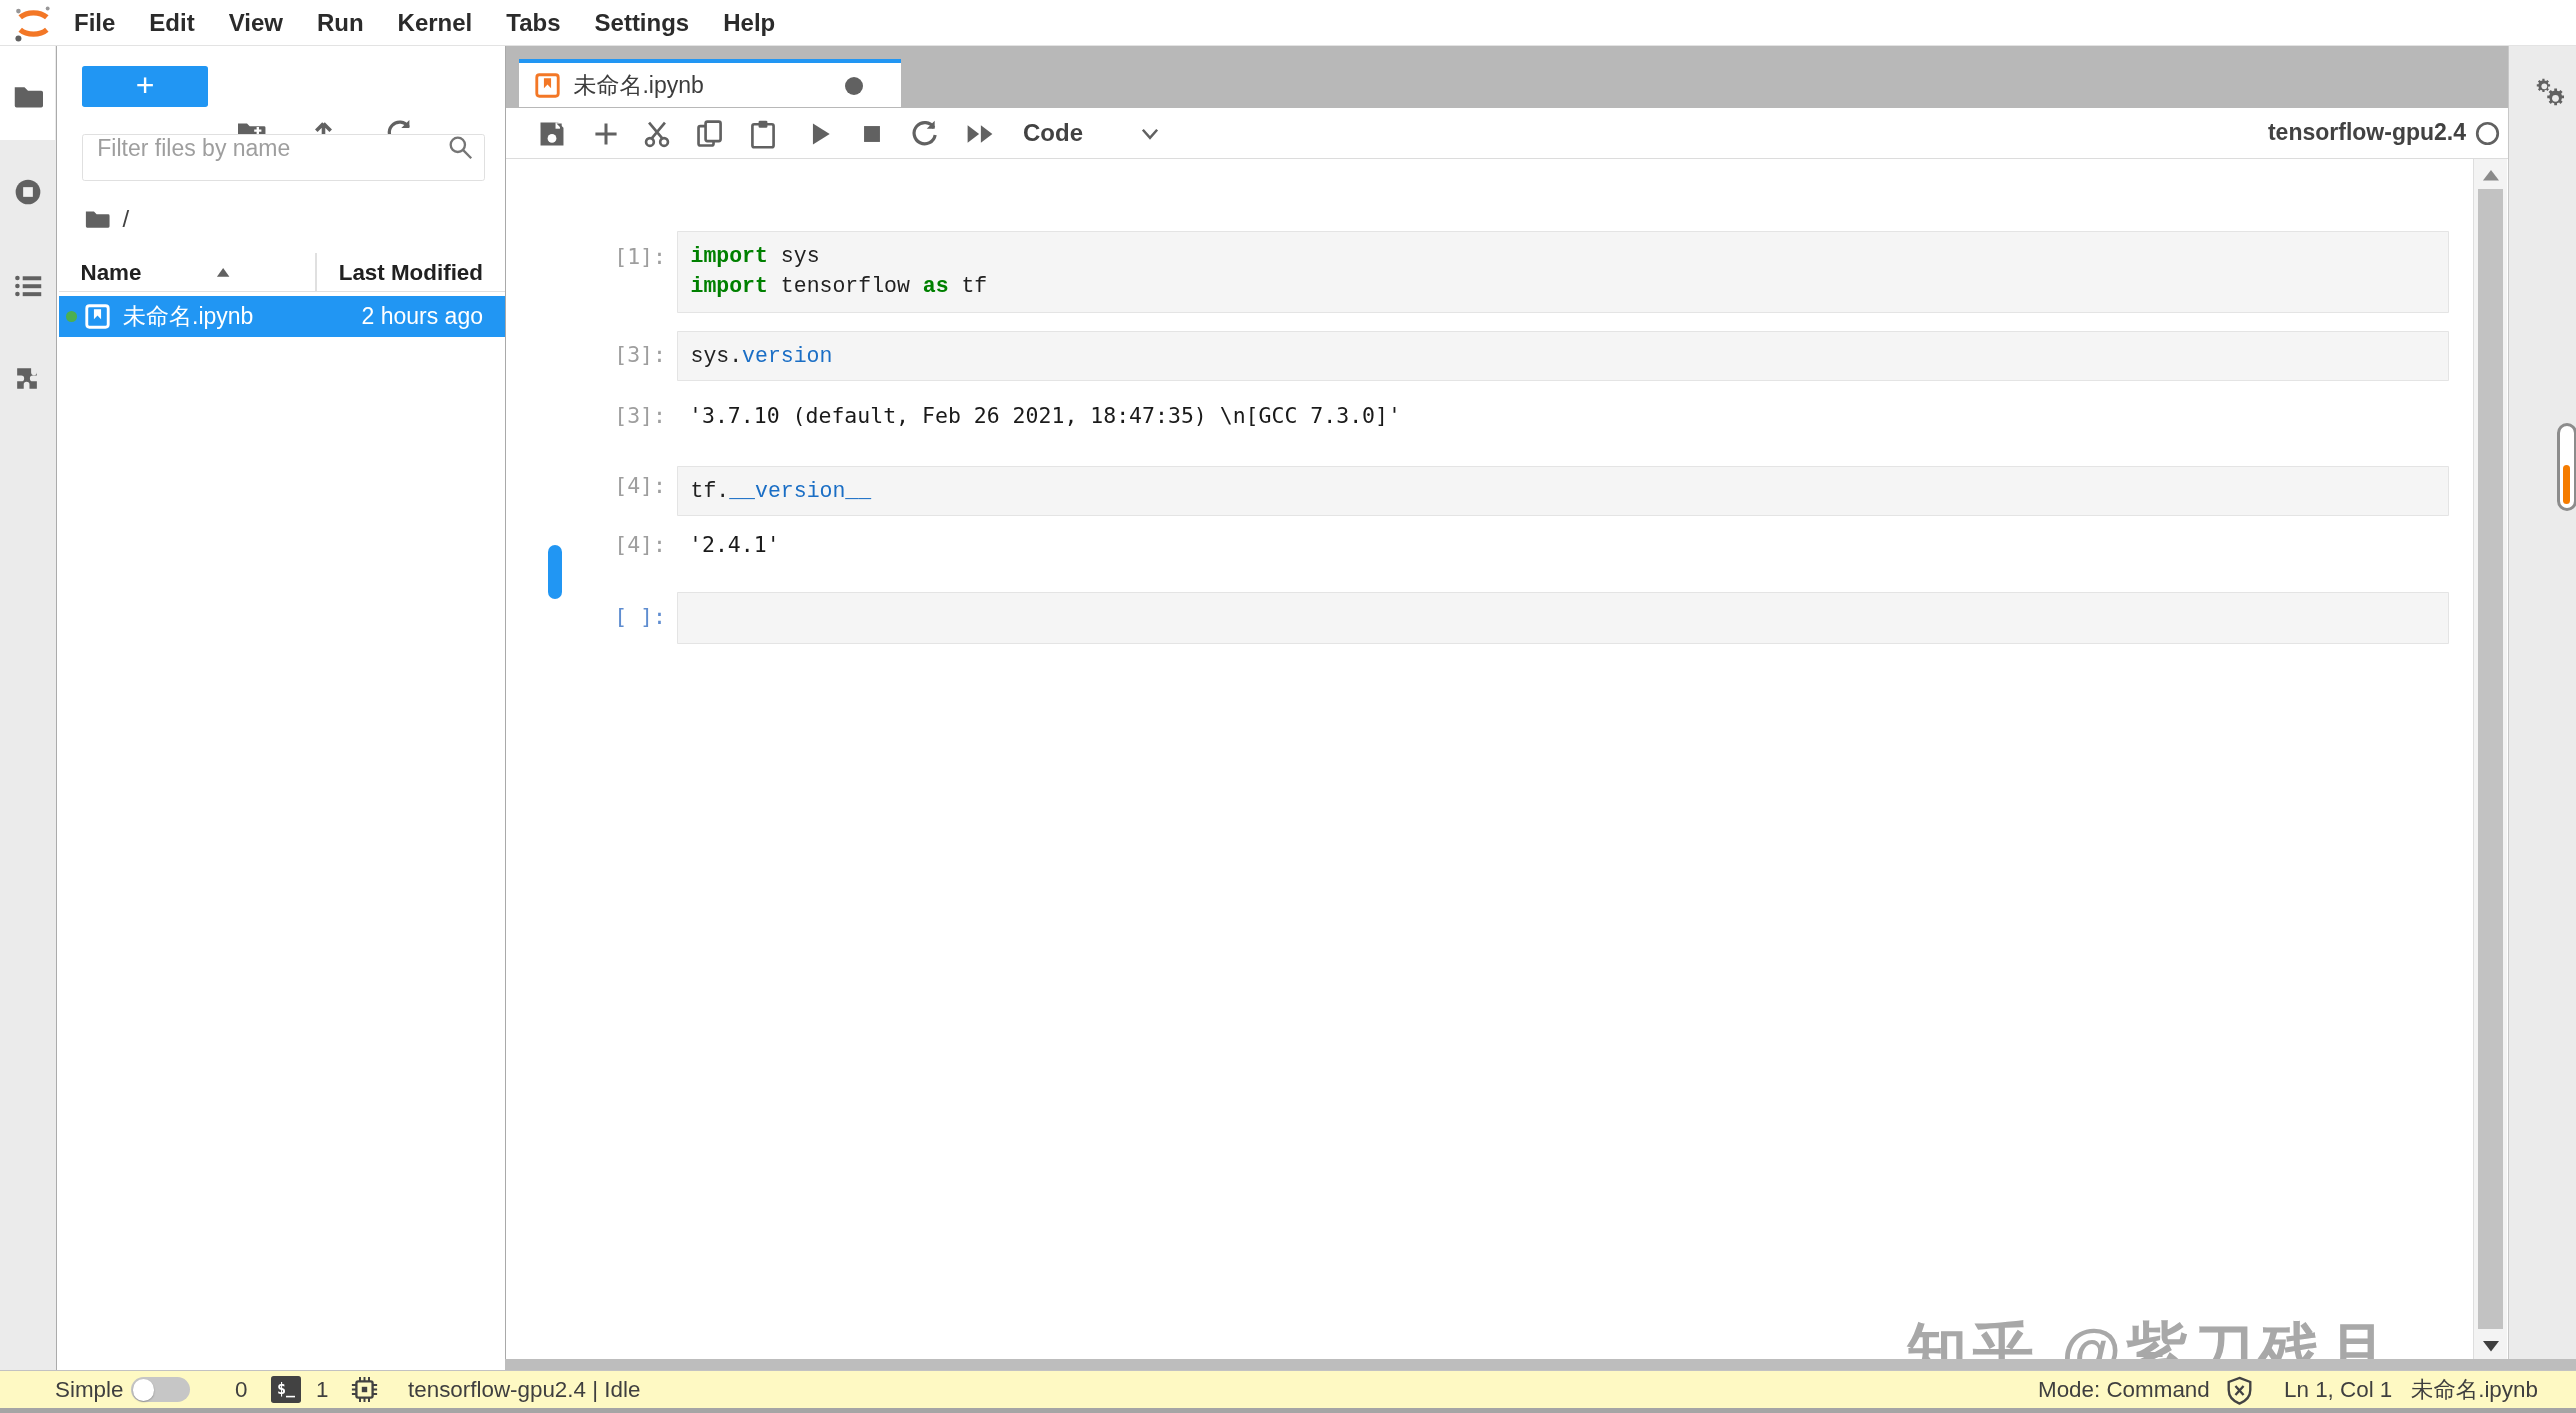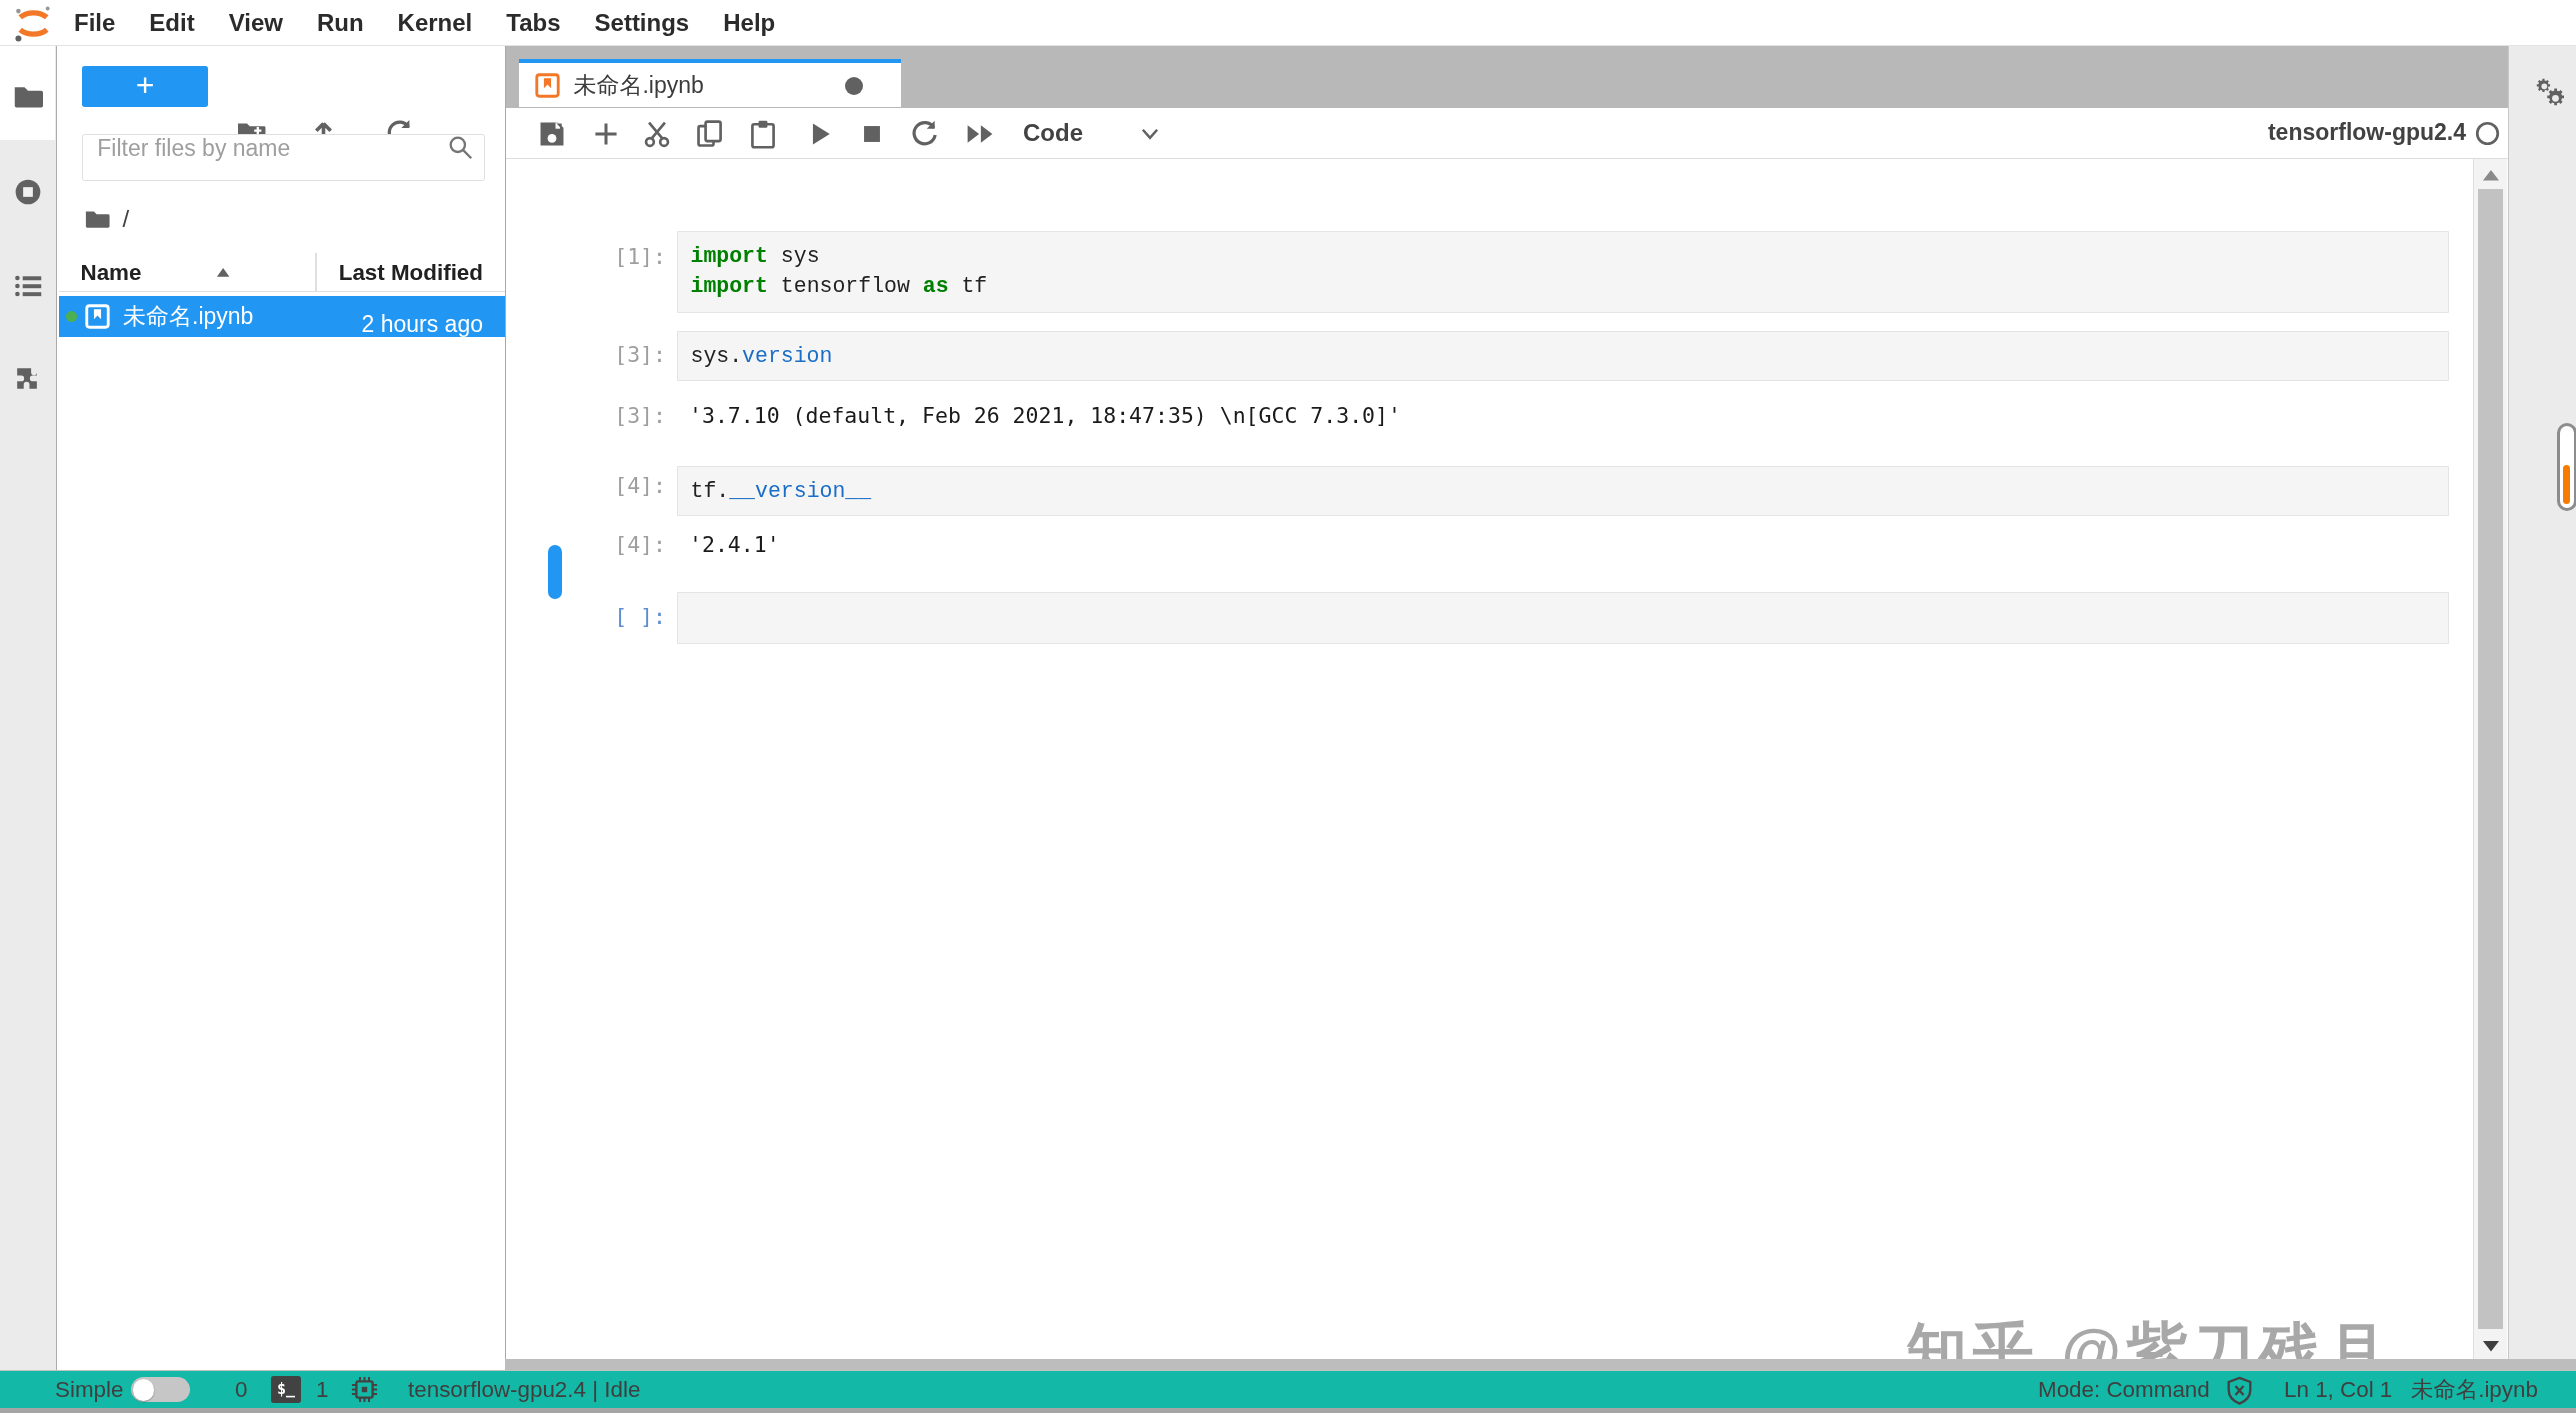--- a/index.html
+++ b/index.html
@@ -39,21 +39,21 @@
                          color:#212121; line-height:39px; }
   #fb-header .sort-caret { position:absolute; left:157px; top:14.3px; }
   #fb-header .col-div { position:absolute; left:256px; top:0px; width:1.8px; height:38px; background:#e0e0e0; }
   #fb-header .col-mod { position:absolute; right:24px; top:0; font-size:22.4px; font-weight:700;
                         color:#212121; line-height:39px; }
   #fb-row { left:0px; top:250px; width:448px; height:41px; background:#2196f3; color:#fff; }
   #fb-row .run-dot { position:absolute; left:7.2px; top:15px; width:10.7px; height:10.7px;
                      border-radius:50%; background:#4caf50; }
   #fb-row .nb-ic { position:absolute; left:26px; top:8px; width:25px; height:25px; }
   #fb-row .fname { position:absolute; left:64px; top:0; font-size:23px; line-height:41px; }
-  #fb-row .fmod  { position:absolute; right:24px; top:8px; font-size:23px; line-height:41px; }
+  #fb-row .fmod  { position:absolute; right:24px; top:0; font-size:23px; line-height:41px; }
 
   
   #main { left:505px; top:46px; width:2003px; height:1325px; background:#fff;
           border-left:1.8px solid #a9a9a9; }
   #tabbar { position:absolute; left:0; top:0; width:2003px; height:62px; background:#b8b8b8; }
   #tab-active { position:absolute; left:13.4px; top:13.4px; width:382px; height:48px; background:#fff;
                 border-top:4.5px solid #2196f3; }
   #tab-active .nb-ic { position:absolute; left:16px; top:9.8px; width:25px; height:25px; }
   #tab-active .t-title { position:absolute; left:54px; top:0; font-size:23px; line-height:44px; color:#3c3c3c; }
   #tab-active .dirty-dot { position:absolute; left:326px; top:13.4px; width:18px; height:18px;
@@ -98,21 +98,21 @@
   #gears-icon { position:absolute; left:25px; top:29.5px; width:34px; height:34px; }
   #gpu-gauge { position:absolute; left:48px; top:377px; width:19.7px; height:88px;
                border:3.6px solid #8c8c8c; border-radius:10.7px; background:#fff; }
   #gpu-gauge .fill { position:absolute; left:2.7px; bottom:3.6px; width:7.2px; height:39px;
                      background:#f57c00; border-radius:3.6px; }
 
   
   #bottom-gap { left:505px; top:1359px; width:2071px; height:11.6px; background:#bdbdbd; }
 
   
-  #statusbar { left:0; top:1370px; width:2576px; height:38px; background:#14b8a6;
+  #statusbar { left:0; top:1370px; width:2576px; height:38px; background:#fef9c3;
                border-top:0.9px solid #c2c2c2; font-size:22.4px; color:#3f3f3f; }
   #statusbar .sb { position:absolute; top:0; line-height:37px; }
   #simple-toggle { position:absolute; left:131px; top:6.3px; width:59px; height:25px;
                    background:#c6c6c6; border-radius:12.5px; }
   #simple-toggle .knob { position:absolute; left:1.8px; top:1.8px; width:21.5px; height:21.5px;
                          border-radius:50%; background:#fff; box-shadow:0 0.9px 1.8px rgba(0,0,0,.3); }
   #term-badge { position:absolute; left:271px; top:5.4px; width:30px; height:27px; background:#424242;
                 border-radius:2.7px; color:#fff; font-family:"DejaVu Sans Mono",monospace;
                 font-size:15px; font-weight:700; text-align:center; line-height:27px; }
   #chip-icon { position:absolute; left:351px; top:5.4px; width:27px; height:27px; }

